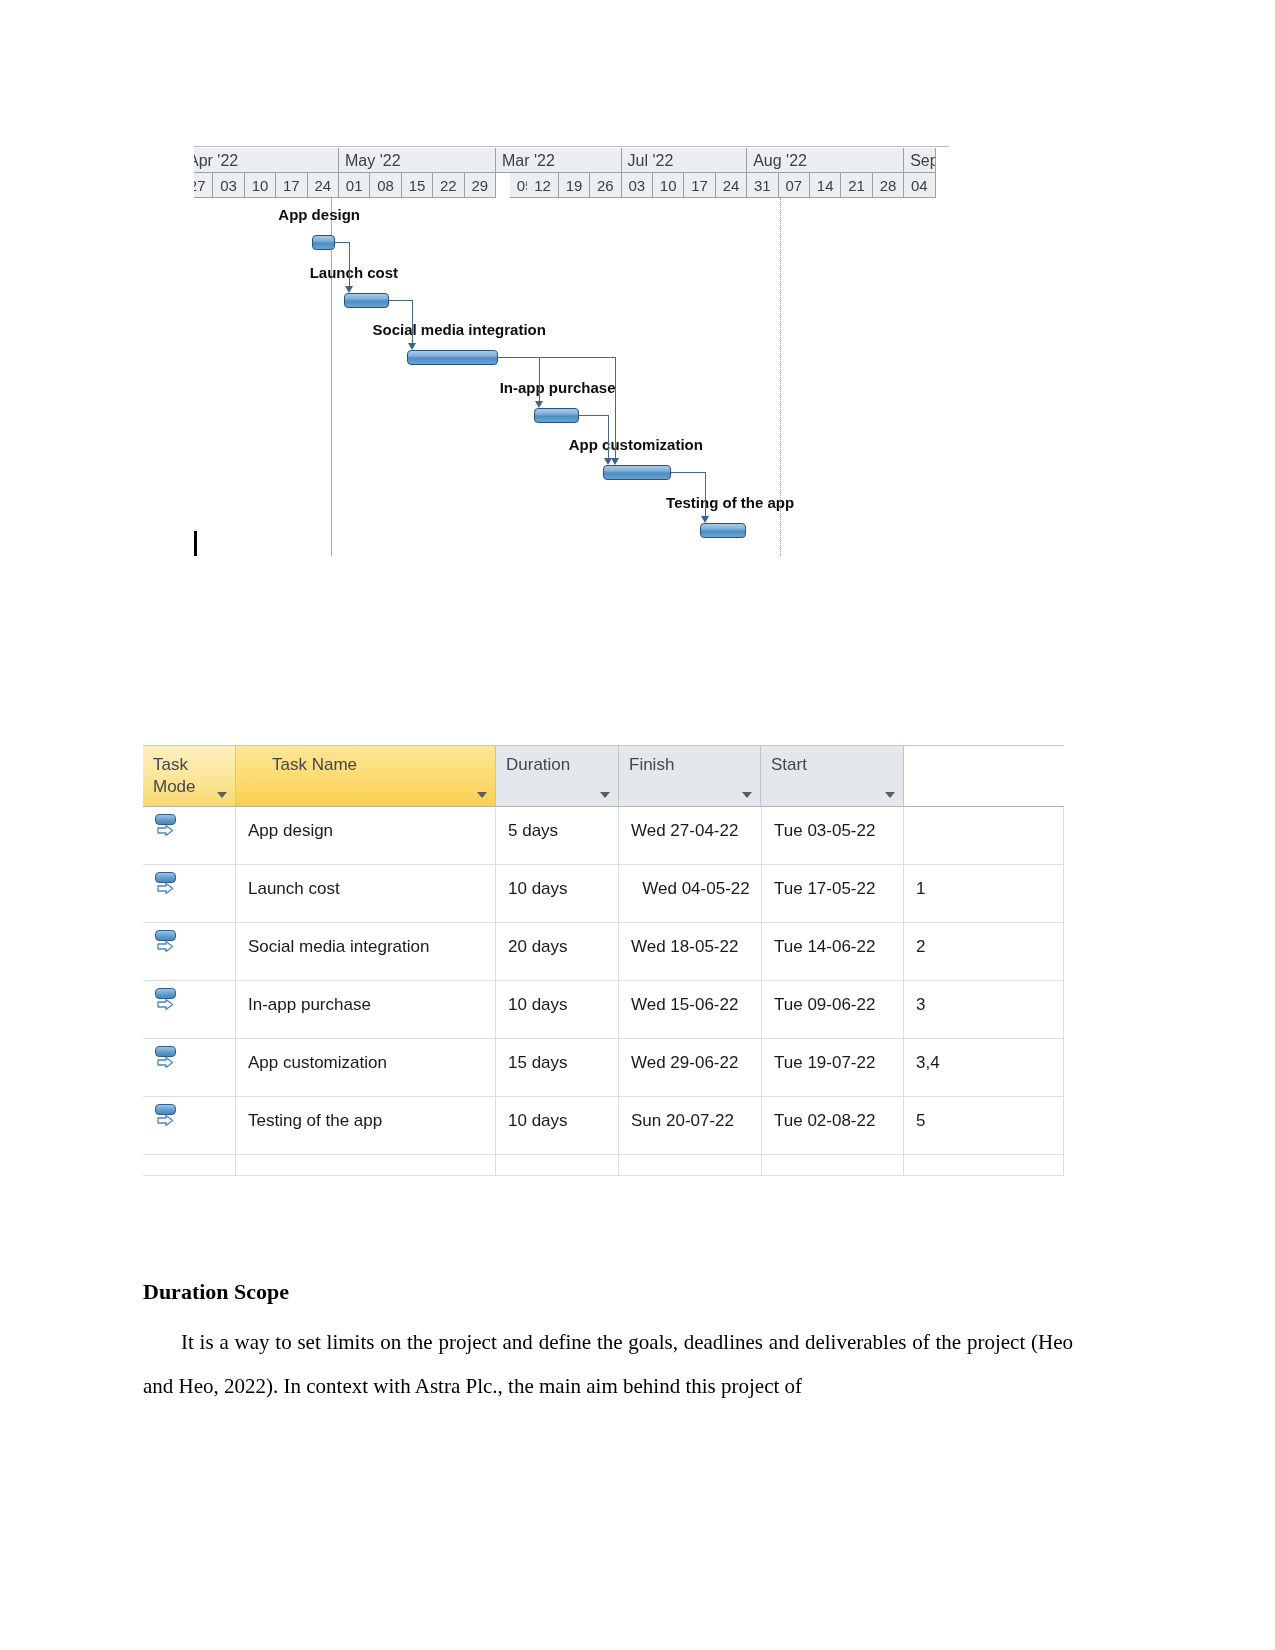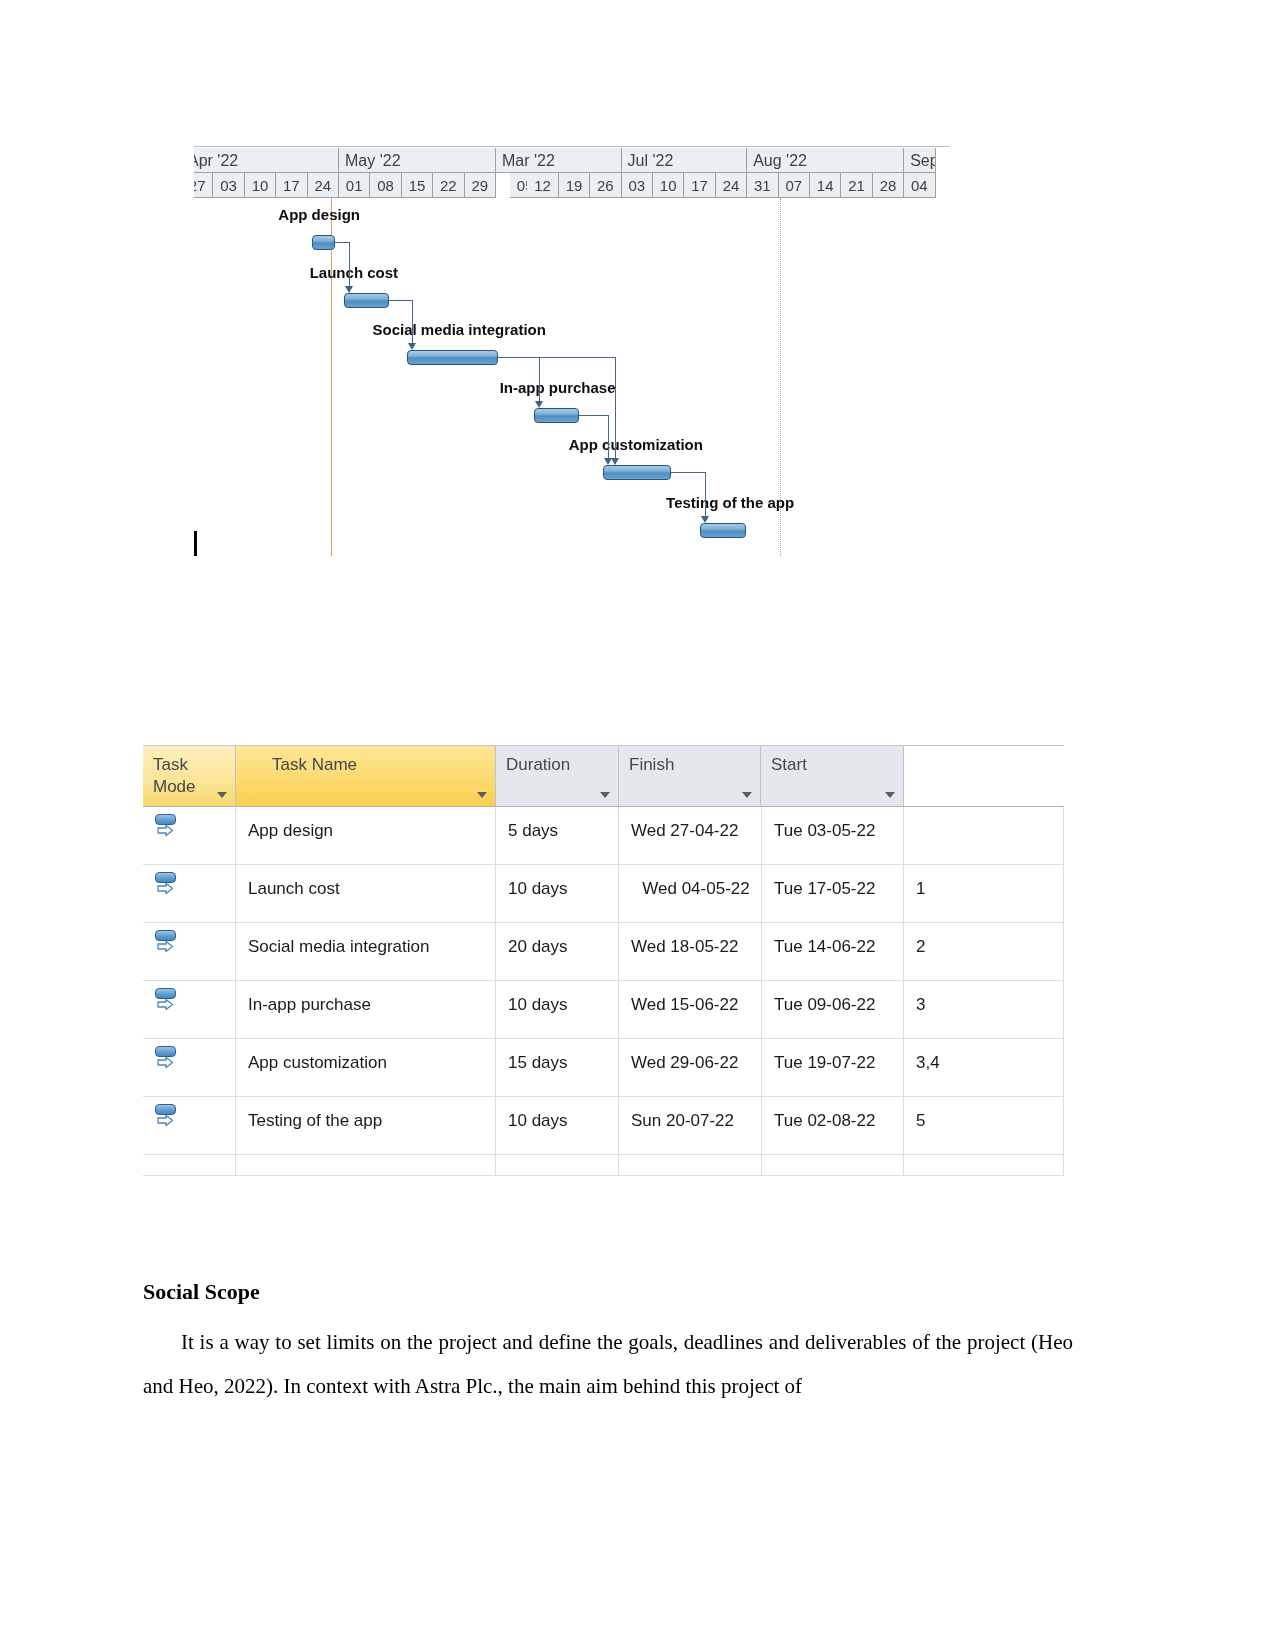--- a/index.html
+++ b/index.html
@@ -419,15 +419,15 @@
       <div class="td" style="width: 93px;"></div>
       <div class="td" style="width: 260px;"></div>
       <div class="td" style="width: 123px;"></div>
       <div class="td" style="width: 143px;"></div>
       <div class="td" style="width: 142px;"></div>
       <div class="td" style="width: 160px;"></div>
     </div>
 </div>
 
 <div id="doc-text">
-  <h2 class="heading">Social Scope</h2>
+  <h2 class="heading">Duration Scope</h2>
   <p class="para">It is a way to set limits on the project and define the goals, deadlines and deliverables of the project (Heo and Heo, 2022). In context with Astra Plc., the main aim behind this project of</p>
 </div>
 
 </body></html>

